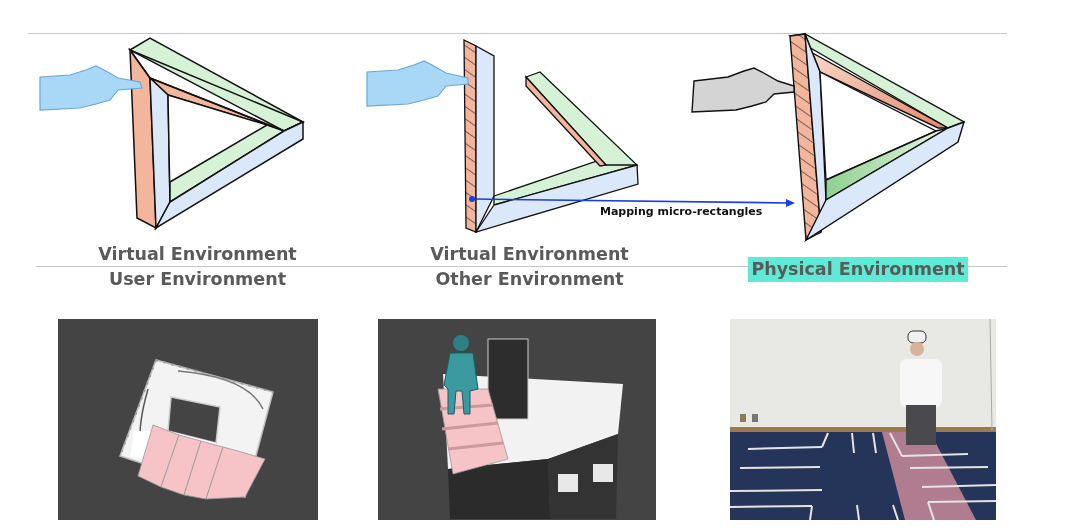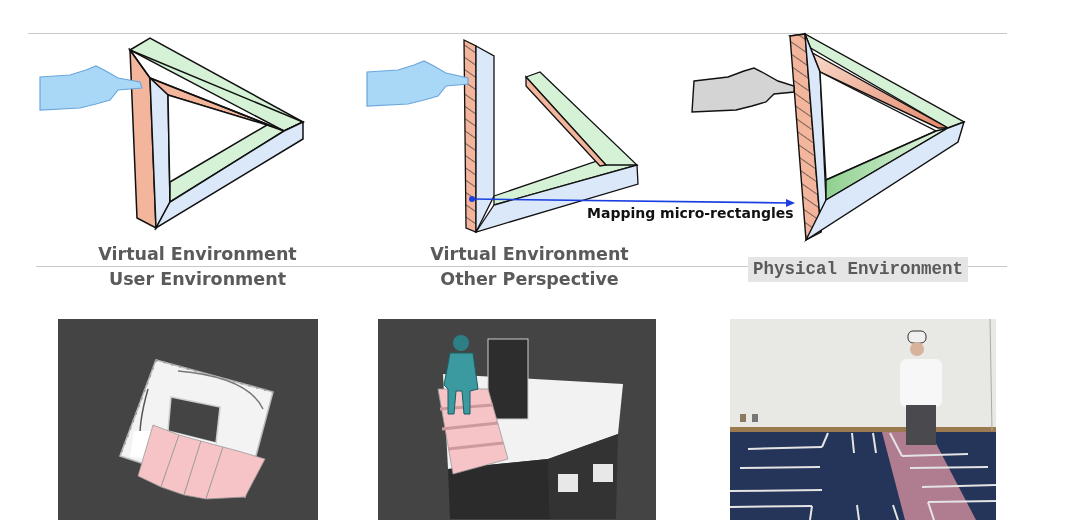--- a/index.html
+++ b/index.html
@@ -1,20 +1,20 @@
 <!DOCTYPE html>
 <html><head>
 <meta charset="utf-8">
 <style>
   html,body{margin:0;padding:0;background:#ffffff;}
   body{width:1079px;height:531px;position:relative;overflow:hidden;font-family:"DejaVu Sans","Liberation Sans",sans-serif;}
   .hline{position:absolute;height:1px;background:#c8c8c8;}
   svg.diagram{position:absolute;left:0;top:0;}
   .caption{position:absolute;color:#5a5a5a;font-weight:bold;font-size:17.5px;text-align:center;line-height:25px;white-space:nowrap;}
-  .map-label{position:absolute;font-size:14px;font-weight:bold;color:#111;white-space:nowrap;}
+  .map-label{position:absolute;font-size:11px;font-weight:bold;color:#111;white-space:nowrap;margin-left:13px;}
   .panel{position:absolute;overflow:hidden;}
 </style>
 </head>
 <body>
 
 <div class="hline" style="left:28px;top:33px;width:979px;"></div>
 <div class="hline" style="left:36px;top:266px;width:971px;"></div>
 
 <svg class="diagram" width="1079" height="300" viewBox="0 0 1079 300">
   <defs>
@@ -79,23 +79,23 @@
 </svg>
 
 <div class="map-label" style="left:587px;top:205px;">Mapping micro-rectangles</div>
 
 <div class="caption" style="left:90px;top:242px;width:215px;">
   <div>Virtual Environment</div>
   <div>User Environment</div>
 </div>
 <div class="caption" style="left:422px;top:242px;width:215px;">
   <div>Virtual Environment</div>
-  <div>Other Perspective</div>
+  <div>Other Environment</div>
 </div>
-<div class="caption" style="left:748px;top:257px;width:220px;background:#e5e5e5;font-family:Liberation Mono, monospace;">
+<div class="caption" style="left:748px;top:257px;width:220px;background:#5eead4;">
   <div>Physical Environment</div>
 </div>
 
 <div class="panel" style="left:58px;top:319px;width:260px;height:201px;background:#444;">
   <svg width="260" height="201" viewBox="0 0 260 201">
     <polygon points="98,41 215,73 187,178 62,137" fill="#f3f3f3" stroke="#bbb" stroke-width="1.5"></polygon>
     <path d="M90,70 Q70,140 100,150" fill="none" stroke="#555" stroke-width="1.5"></path>
     <path d="M120,52 Q190,58 205,90" fill="none" stroke="#777" stroke-width="1.5"></path>
     <polygon points="113,78 162,88 158,124 110,112" fill="#444" stroke="#ccc" stroke-width="1.5"></polygon>
     <polygon points="110,112 158,124 148,144 72,138 76,112" fill="#ffffff"></polygon>

